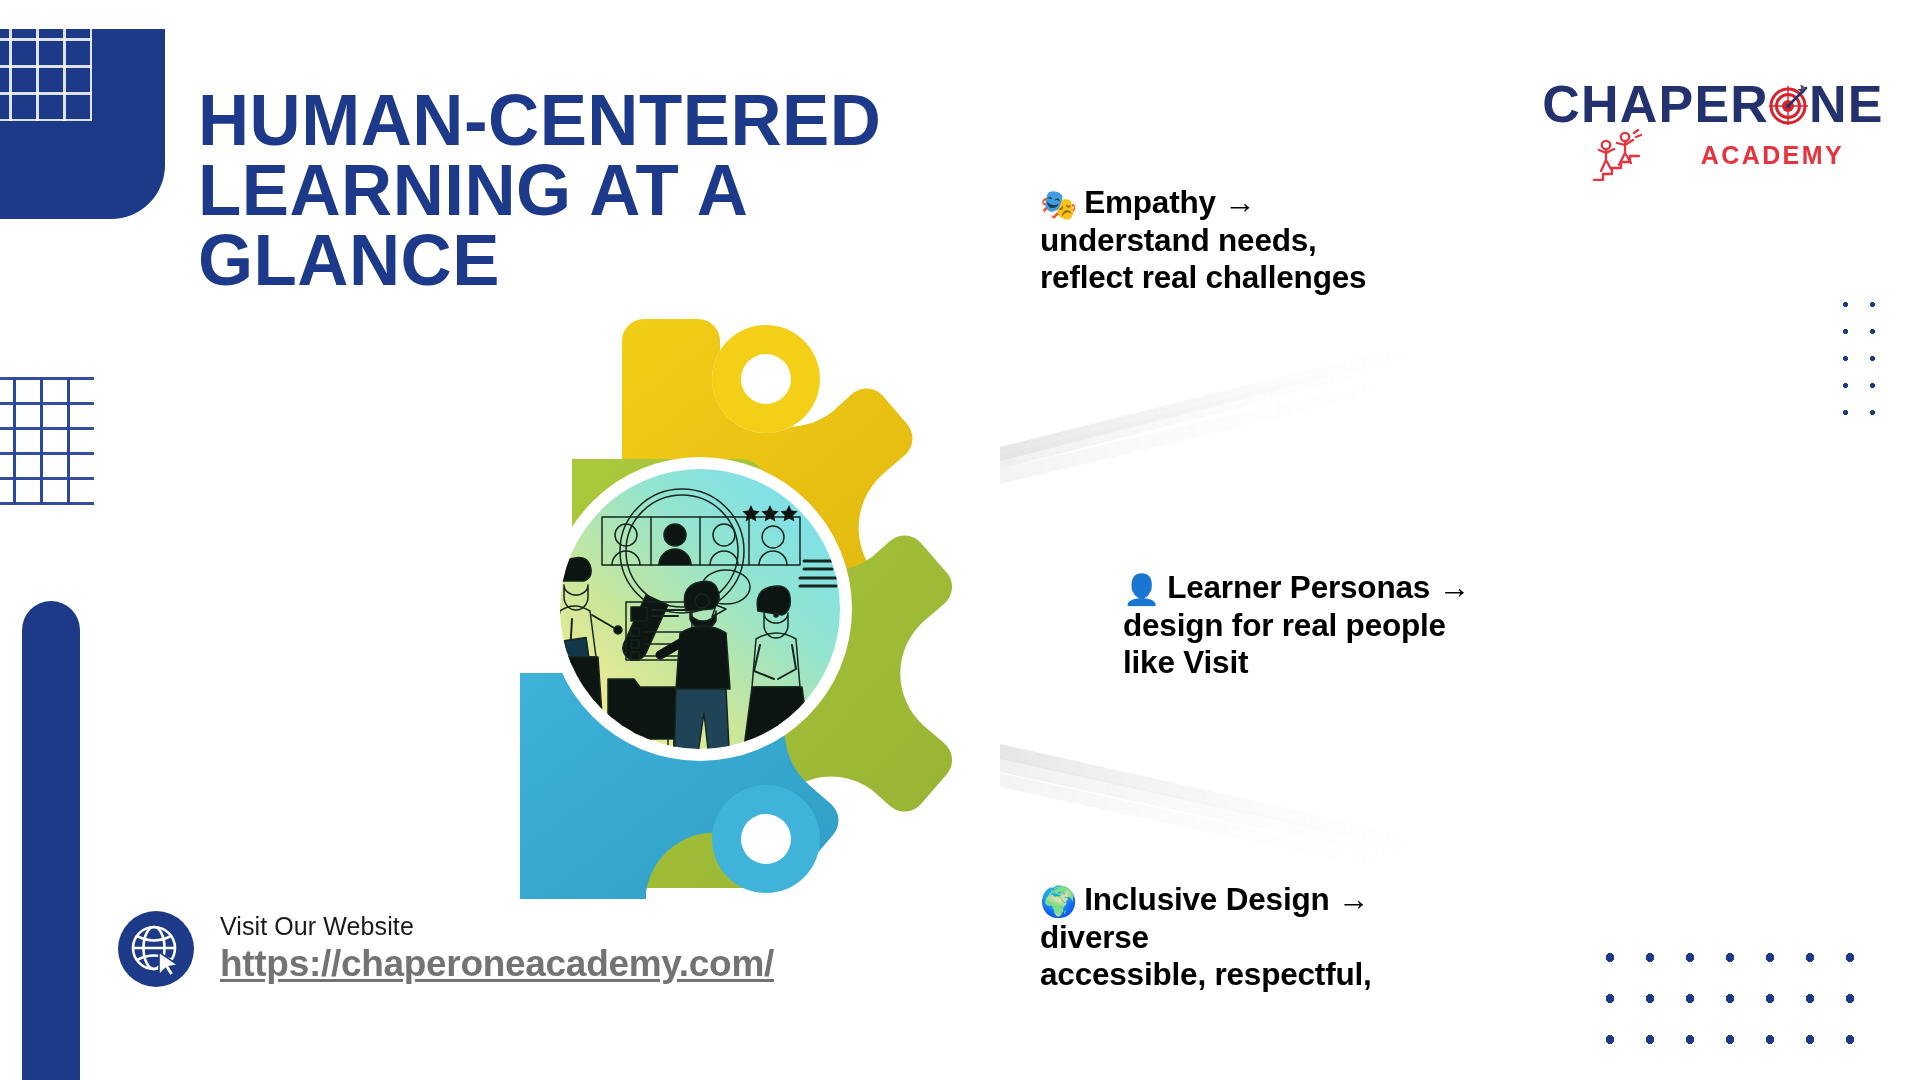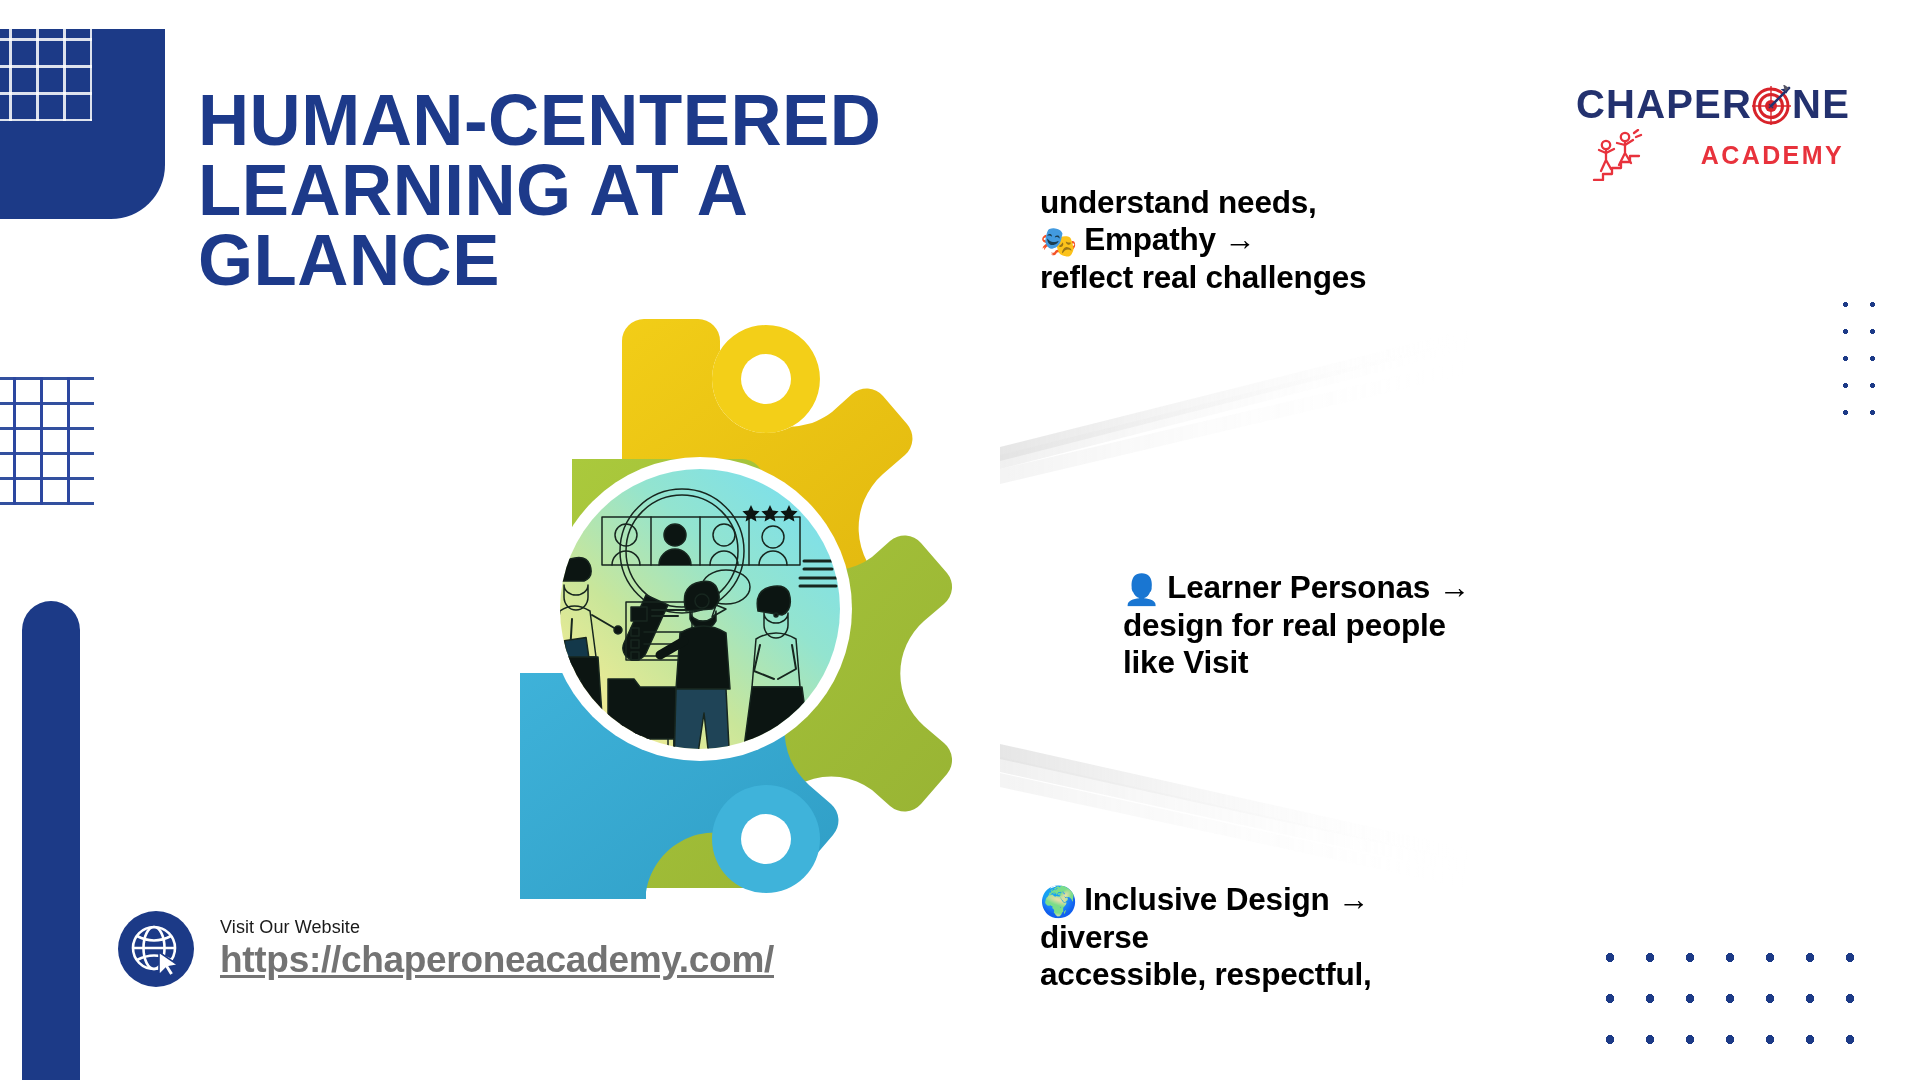--- a/index.html
+++ b/index.html
@@ -52,21 +52,21 @@
     color:#1d3a8a;
     font-size:73px; line-height:.96; font-weight:bold;
     letter-spacing:.5px;
     text-transform:uppercase;
     font-family:"Liberation Sans", sans-serif;
     transform:scaleX(.97); transform-origin:left top;
   }
   .logo{ position:absolute; left:1578px; top:50px; width:270px; height:102px; }
   .logo-row1{ display:flex; align-items:center; justify-content:center; height:50px; }
   .logo-word{
-    color:#23316e; font-size:40px; font-weight:bold; letter-spacing:1.2px;
+    color:#23316e; font-size:52px; font-weight:bold; letter-spacing:1.2px;
     line-height:1; font-family:"Liberation Sans", sans-serif;
   }
   .logo-target{ width:40px; height:40px; margin:0 0px; position:relative; top:1px; }
   .logo-row2{ display:flex; align-items:center; justify-content:flex-end; height:52px; padding-right:4px;gap:47px; }
   .logo-figs{ width:64px; height:52px; }
   .logo-acad{
     color:#e8323c; font-size:25px; font-weight:bold; letter-spacing:2.4px;
     margin-left:4px; font-family:"Liberation Sans", sans-serif;
   }
 
@@ -88,21 +88,21 @@
 
   
   .footer{ position:absolute; left:118px; top:882px; display:flex; align-items:center; }
   .globe-badge{
     width:76px; height:76px; border-radius:50%; background:#1c3a87;
     display:flex; align-items:center; justify-content:center; flex:0 0 auto;
     position:relative; overflow:hidden;
   }
   .footer-text{ margin-left:26px; }
   .visit{
-    color:#1a1a1a; font-size:18px; line-height:1.18; letter-spacing:.1px;
+    color:#1a1a1a; font-size:25px; line-height:1.18; letter-spacing:.1px;
     font-family:"Liberation Sans", sans-serif;
   }
   .url{
     color:#737373; font-size:37px; font-weight:bold; line-height:1.18;
     text-decoration:underline; text-underline-offset:3px;
     letter-spacing:-.3px; display:inline-block;
     font-family:"Liberation Sans", sans-serif;
   }
 </style>
 </head>
@@ -307,24 +307,24 @@
       <path d="M232 368 h50 l8 60 h-66 z" fill="#0c1512"></path>
       <path d="M244 428 l-2 22" stroke-width="2"></path>
       <path d="M274 428 l2 22" stroke-width="2"></path>
       <path d="M234 450 h22 l2 10 h-26 z" fill="#0c1512"></path>
       <path d="M266 450 h22 l2 10 h-26 z" fill="#0c1512"></path>
       <circle cx="256" cy="296" r="2" fill="#0c1512"></circle>
     </g>
   </svg>
 
   <div class="bullet b1">
-    <div class="line">understand needs,</div>
     <div class="line">
       <span class="emoji">🎭</span><span>Empathy →</span>
     </div>
+    <div class="line">understand needs,</div>
     <div class="line">reflect real challenges</div>
   </div>
 
   <div class="bullet b2">
     <div class="line">
       <span class="emoji">👤</span><span>Learner Personas →</span>
     </div>
     <div class="line">design for real people</div>
     <div class="line">like Visit</div>
   </div>

